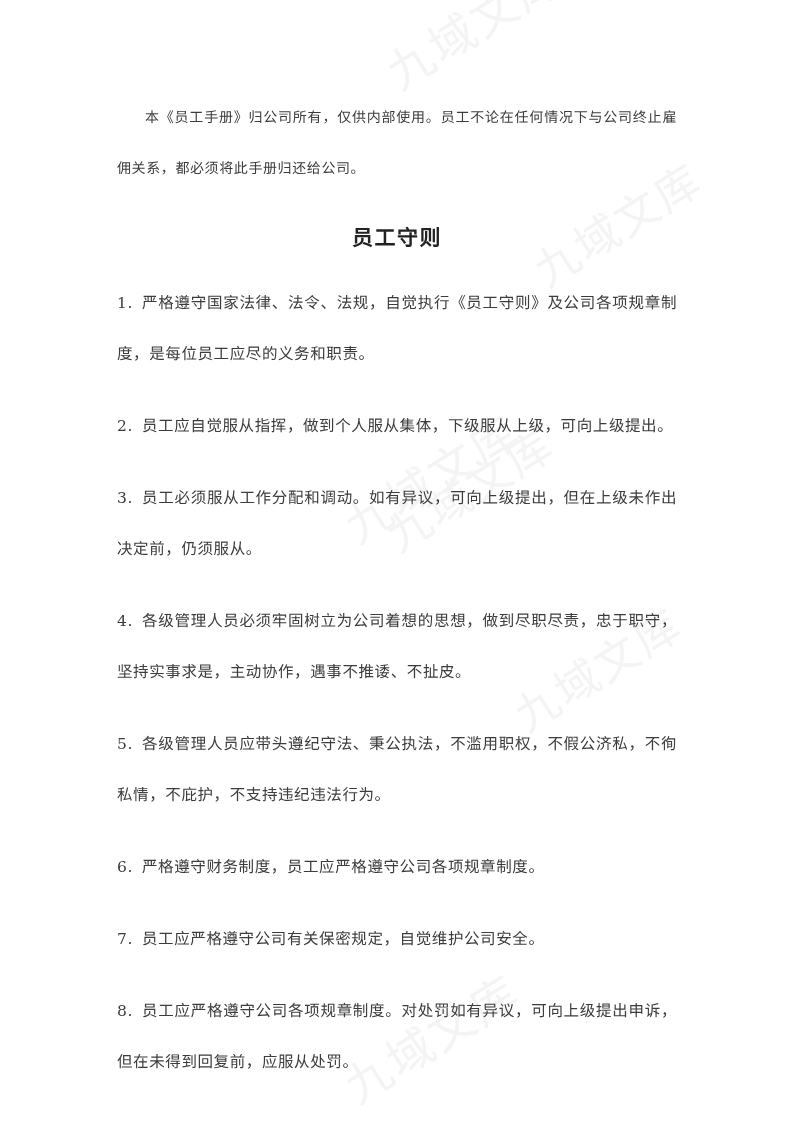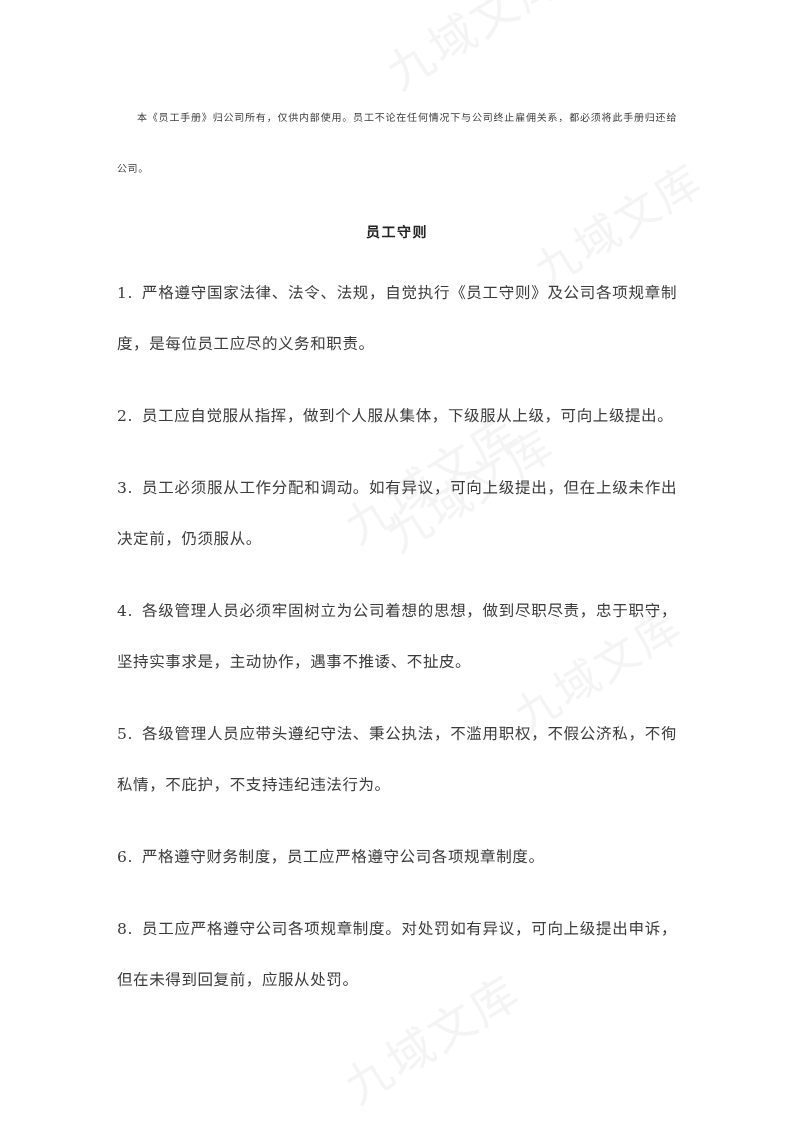--- a/index.html
+++ b/index.html
@@ -50,35 +50,35 @@
     z-index: 1;
     padding: 0 116px 0 117px;
     box-sizing: border-box;
     width: 793px;
   }
 
   .body-para {
     margin: 0;
     padding-top: 92px;
     text-indent: 2em;
-    font-size: 10px;
+    font-size: 14px;
     line-height: 51px;
     text-align: justify;
     text-justify: inter-ideograph;
     letter-spacing: 0.6px;
     color: #3c3c3c;
   }
 
   .section-title {
     margin: 0;
     padding-top: 27px;
     padding-bottom: 6px;
     text-align: center;
     font-family: "DejaVu Sans", "Liberation Sans", sans-serif;
-    font-size: 14px;
+    font-size: 21px;
     font-weight: 700;
     letter-spacing: 1.5px;
     color: #222222;
   }
 
   .rules-list {
     list-style: none;
     margin: 0;
     padding: 0;
   }
@@ -133,18 +133,21 @@
       <li class="rule-item">
         <span class="rule-num">4.</span><span class="rule-gap"></span><span>各级管理人员必须牢固树立为公司着想的思想，做到尽职尽责，忠于职守，坚持实事求是，主动协作，遇事不推诿、不扯皮。</span>
       </li>
       <li class="rule-item">
         <span class="rule-num">5.</span><span class="rule-gap"></span><span>各级管理人员应带头遵纪守法、秉公执法，不滥用职权，不假公济私，不徇私情，不庇护，不支持违纪违法行为。</span>
       </li>
       <li class="rule-item">
         <span class="rule-num">6.</span><span class="rule-gap"></span><span>严格遵守财务制度，员工应严格遵守公司各项规章制度。</span>
       </li>
       <li class="rule-item">
+        <span class="rule-num">7.</span><span class="rule-gap"></span><span>员工应严格遵守公司有关保密规定，自觉维护公司安全。</span>
+      </li>
+      <li class="rule-item">
         <span class="rule-num">8.</span><span class="rule-gap"></span><span>员工应严格遵守公司各项规章制度。对处罚如有异议，可向上级提出申诉，但在未得到回复前，应服从处罚。</span>
       </li>
     </ol>
 
   </div>
 </div>
 
 </body></html>

